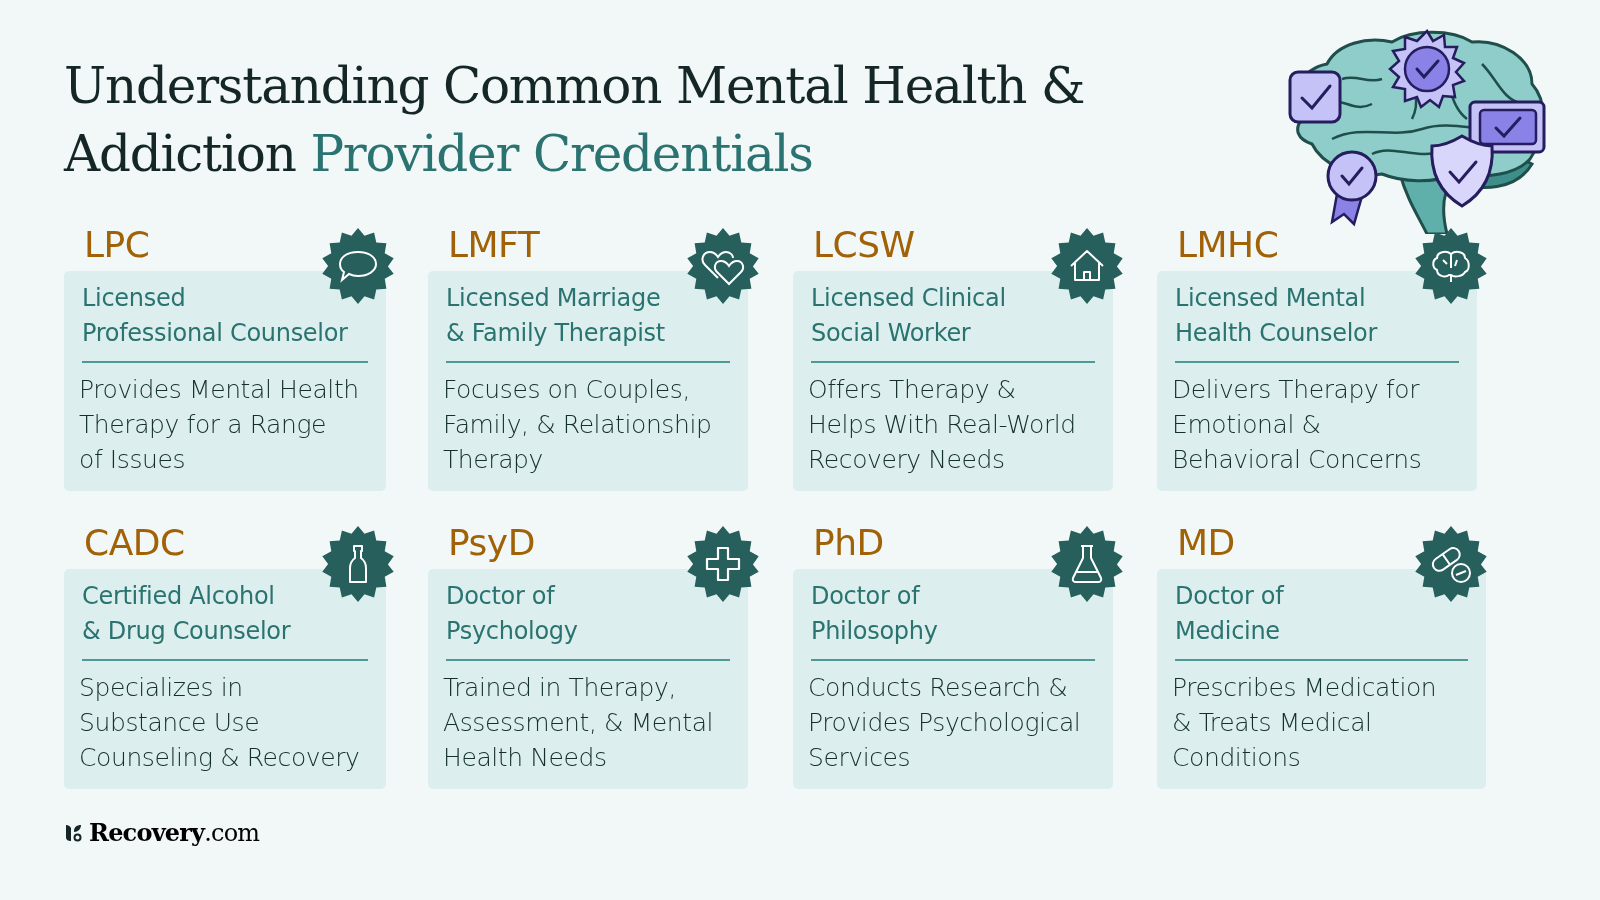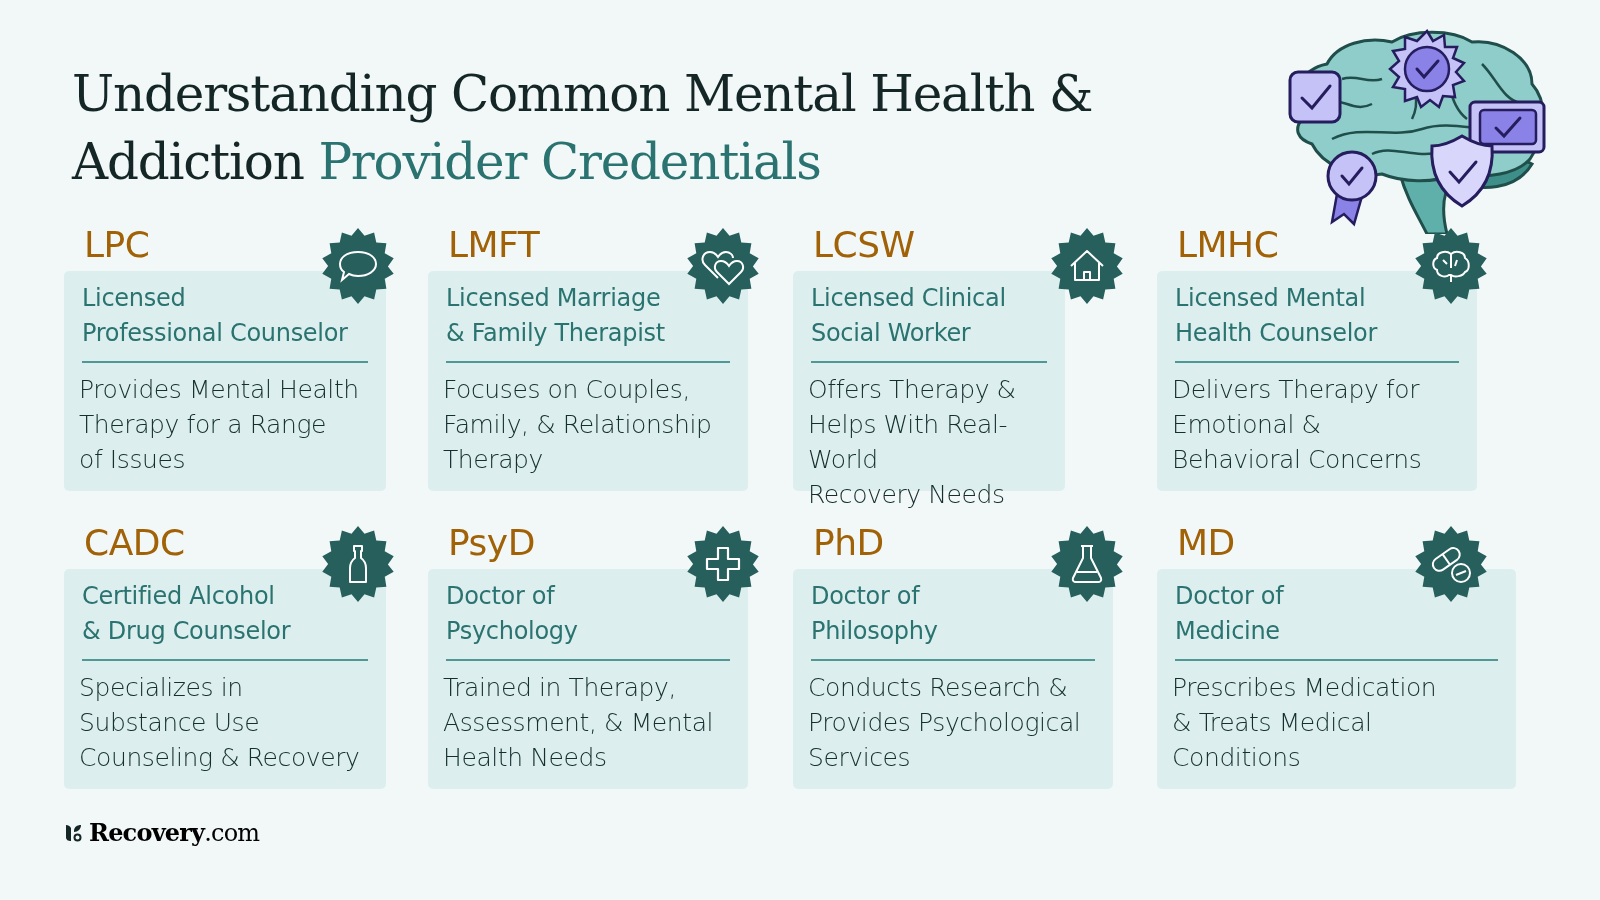--- a/index.html
+++ b/index.html
@@ -6,21 +6,21 @@
   body {
     width:1600px; height:900px; overflow:hidden;
     background:#f2f8f8; position:relative;
     font-family:"DejaVu Sans", sans-serif;
     color:#142b2b;
   }
   .title {
     position:absolute; left:64px; top:52px;
     font-family:"DejaVu Serif", serif;
     font-size:50px; line-height:68px; font-weight:400;
-    color:#142726; letter-spacing:-1.2px; margin:8px;
+    color:#142726; letter-spacing:-1.2px; margin:0;
   }
   .title .accent { color:#2a7370; }
   .hero { position:absolute; left:1282px; top:24px; width:280px; height:210px; }
 
   .card {
     position:absolute; width:322px; height:220px;
   }
   .abbr {
     position:absolute; left:20px; top:-48px;
     font-size:36px; font-weight:500; color:#a16207; letter-spacing:-0.5px;
@@ -135,21 +135,21 @@
   <div class="desc">
     <span>Focuses on Couples,</span><br><span>Family, &amp; Relationship</span><br><span>Therapy</span>
   </div>
   <svg class="badge" style="left:257px" viewBox="0 0 76 76">
     <use href="#starburst"></use>
     <path d="M33 50 L20 37 C 15 32, 18 24, 25 24 C 29 24, 31 26, 33 29 C 35 26, 37 24, 41 24 C 45 24, 48 27, 48 30" fill="none" stroke="#fff" stroke-width="2"></path>
     <path d="M44 56 L32 44 C 28 40, 30 33, 36 33 C 40 33, 42 35, 44 38 C 46 35, 48 33, 52 33 C 58 33, 60 40, 56 44 Z" fill="none" stroke="#fff" stroke-width="2"></path>
   </svg>
 </div>
 
-<div class="card" style="left:793px; top:271px; width:272px;">
+<div class="card" style="left:793px; top:271px; width:320px;">
   <div class="abbr">LCSW</div>
   <div class="box"></div>
   <div class="full">
     <span>Licensed Clinical</span><br><span>Social Worker</span>
   </div>
   <div class="divider"></div>
   <div class="desc">
     <span>Offers Therapy &amp;</span><br><span>Helps With Real-World</span><br><span>Recovery Needs</span>
   </div>
   <svg class="badge" style="left:256px" viewBox="0 0 76 76">
@@ -216,21 +216,21 @@
   <div class="divider"></div>
   <div class="desc">
     <span>Conducts Research &amp;</span><br><span>Provides Psychological</span><br><span>Services</span>
   </div>
   <svg class="badge" style="left:256px" viewBox="0 0 76 76">
     <use href="#starburst"></use>
     <path d="M32 20 L44 20 M34 20 L34 32 L24 52 C 23 55, 25 56, 27 56 L49 56 C 51 56, 53 55, 52 52 L42 32 L42 20 M28 46 L48 46" fill="none" stroke="#fff" stroke-width="2" stroke-linejoin="round"></path>
   </svg>
 </div>
 
-<div class="card" style="left:1157px; top:569px; width:359px;">
+<div class="card" style="left:1157px; top:569px; width:329px;">
   <div class="abbr">MD</div>
   <div class="box"></div>
   <div class="full">
     <span>Doctor of</span><br><span>Medicine</span>
   </div>
   <div class="divider"></div>
   <div class="desc">
     <span>Prescribes Medication</span><br><span>&amp; Treats Medical</span><br><span>Conditions</span>
   </div>
   <svg class="badge" style="left:256px" viewBox="0 0 76 76">

